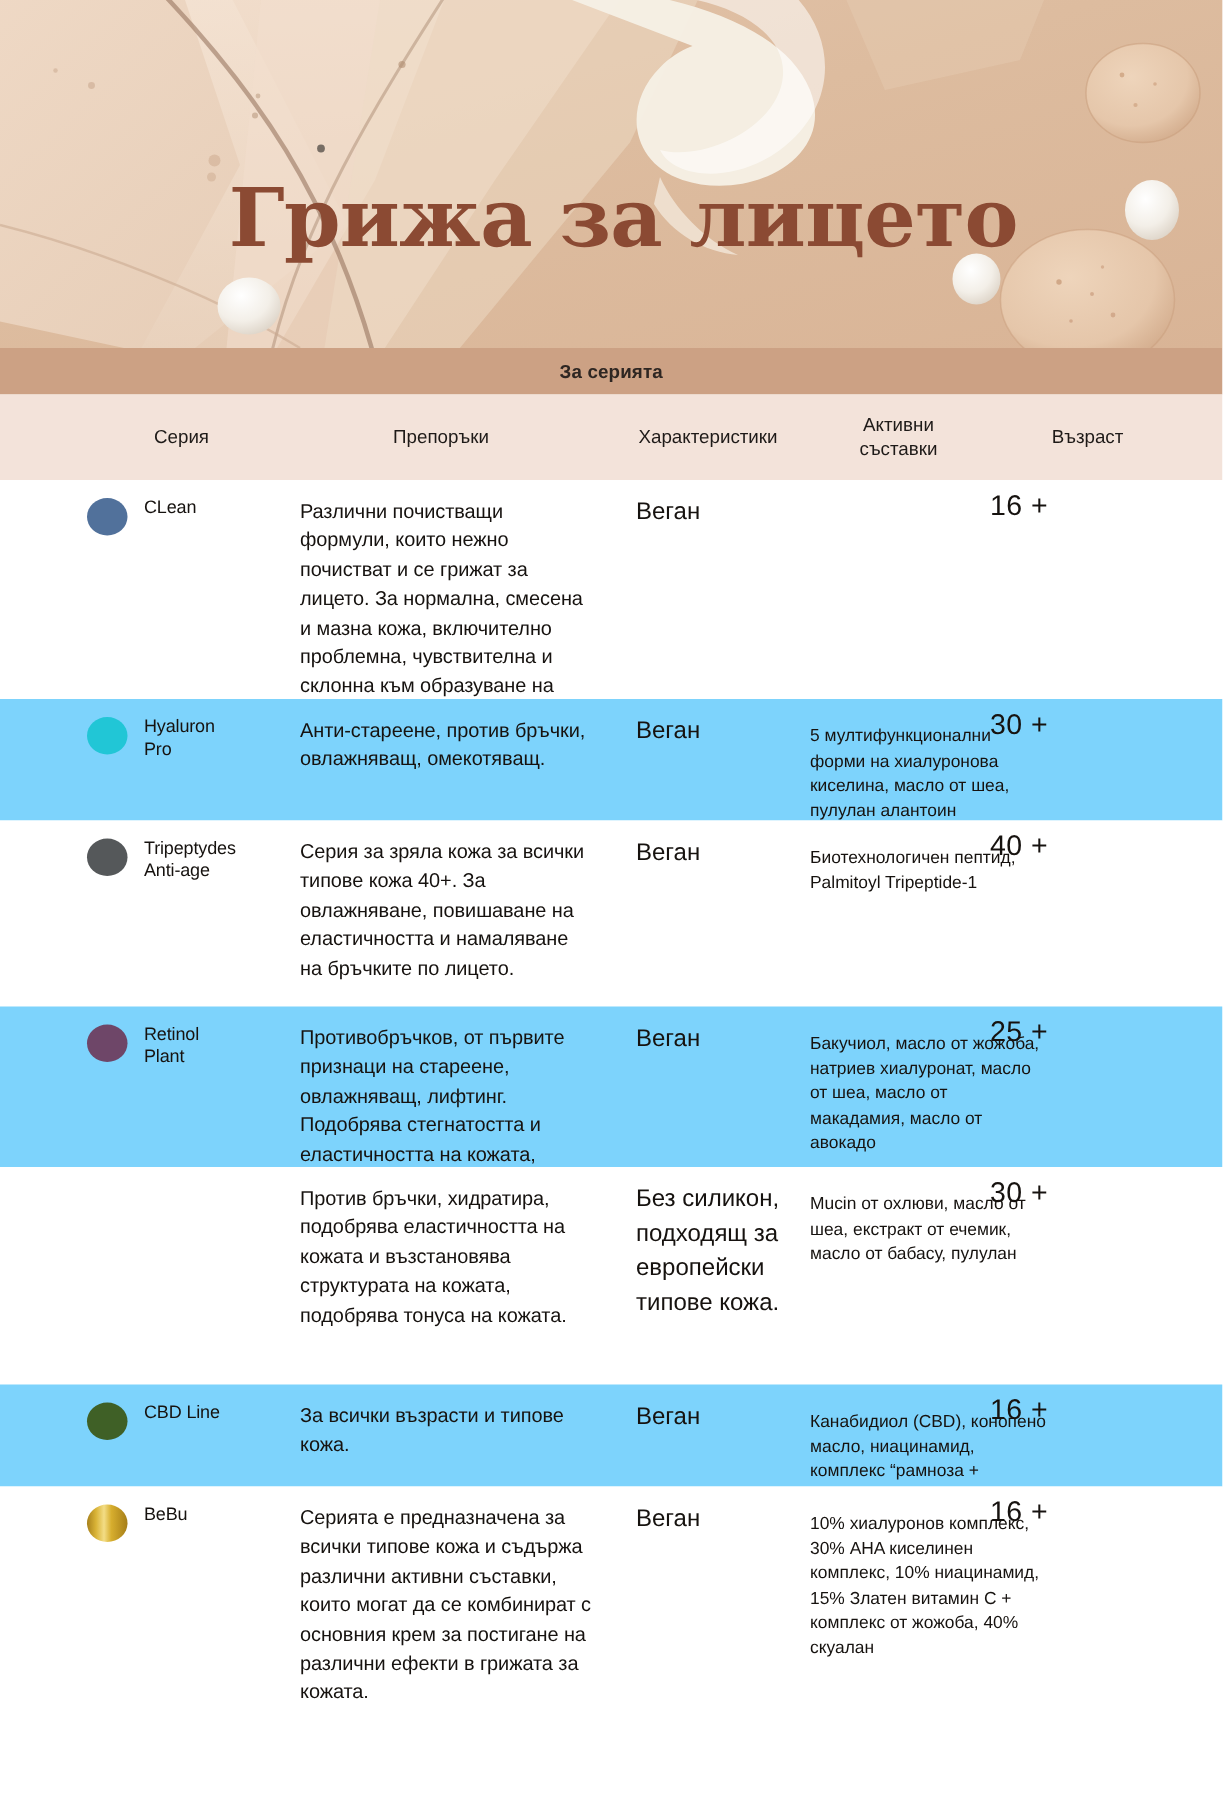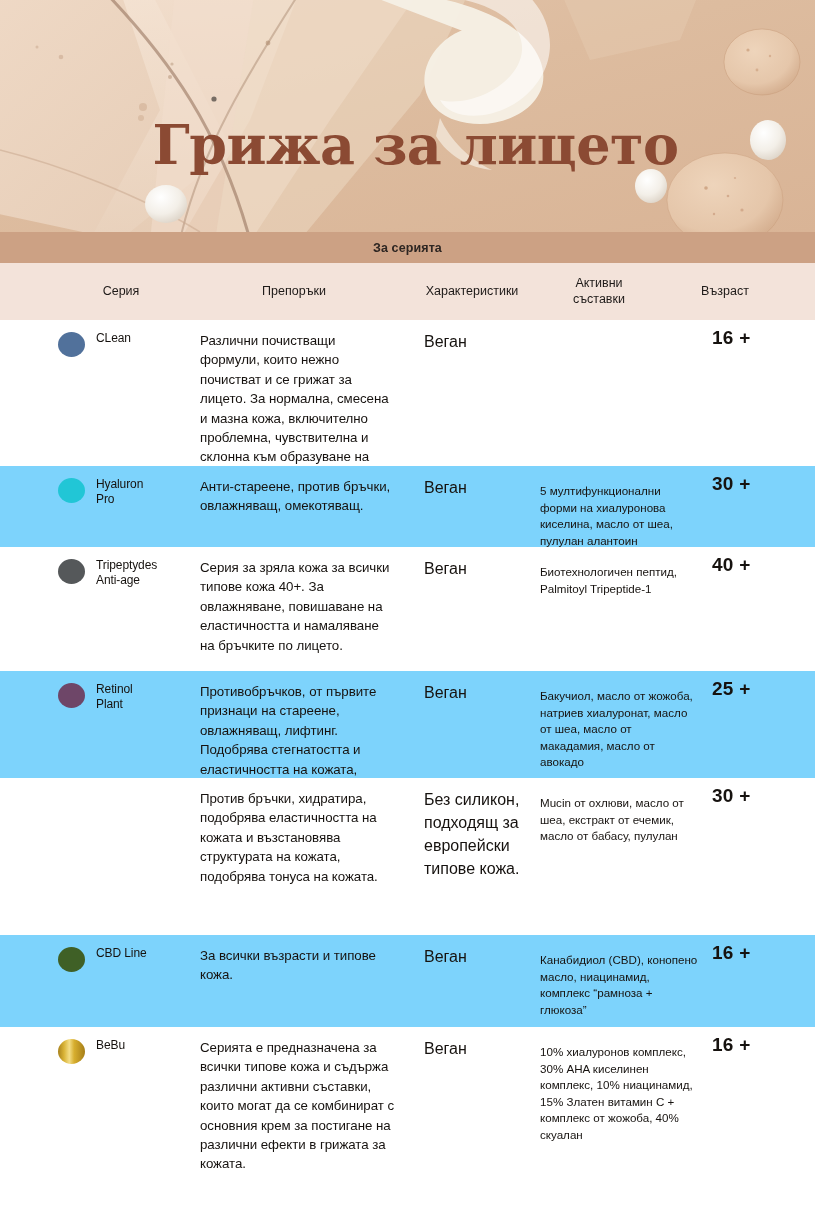--- a/index.html
+++ b/index.html
@@ -151,25 +151,25 @@
   .c-ingr {
     left: 540px;
     width: 158px;
     padding-top: 17px;
     font-size: 11.6px;
     line-height: 1.43;
     color: #16120f;
   }
 
   .c-age {
-    left: 712px;
+    left: 660px;
     width: 90px;
     padding-top: 7px;
     font-size: 19px;
-    font-weight: 700;
+    font-weight: 400;
     color: #16120f;
     letter-spacing: 0.3px;
   }
 </style>
 </head>
 <body>
 
 <div class="page">
 
   <div class="hero">
@@ -306,21 +306,21 @@
           <div class="cell c-chars">Веган</div>
           <div class="cell c-ingr">Бакучиол, масло от жожоба, натриев хиалуронат, масло от шеа, масло от макадамия, масло от авокадо</div>
           <div class="cell c-age">25 +</div>
         </div>
         <div class="row" style="height: 145px;">
           <div class="cell c-recs">Против бръчки, хидратира, подобрява еластичността на кожата и възстановява структурата на кожата, подобрява тонуса на кожата.</div>
           <div class="cell c-chars">Без силикон, подходящ за европейски типове кожа.</div>
           <div class="cell c-ingr">Mucin от охлюви, масло от шеа, екстракт от ечемик, масло от бабасу, пулулан</div>
           <div class="cell c-age">30 +</div>
         </div>
-        <div class="row alt" style="height: 92px; margin-top: 12px;">
+        <div class="row alt" style="height: 68px;">
           <div class="cell c-series">
             <span class="dot" style="background: rgb(63, 96, 38);"></span>
             <span class="series-name">CBD Line</span>
           </div>
           <div class="cell c-recs">За всички възрасти и типове кожа.</div>
           <div class="cell c-chars">Веган</div>
           <div class="cell c-ingr">Канабидиол (CBD), конопено масло, ниацинамид, комплекс “рамноза + глюкоза”</div>
           <div class="cell c-age">16 +</div>
         </div>
         <div class="row" style="height: 166px;">

